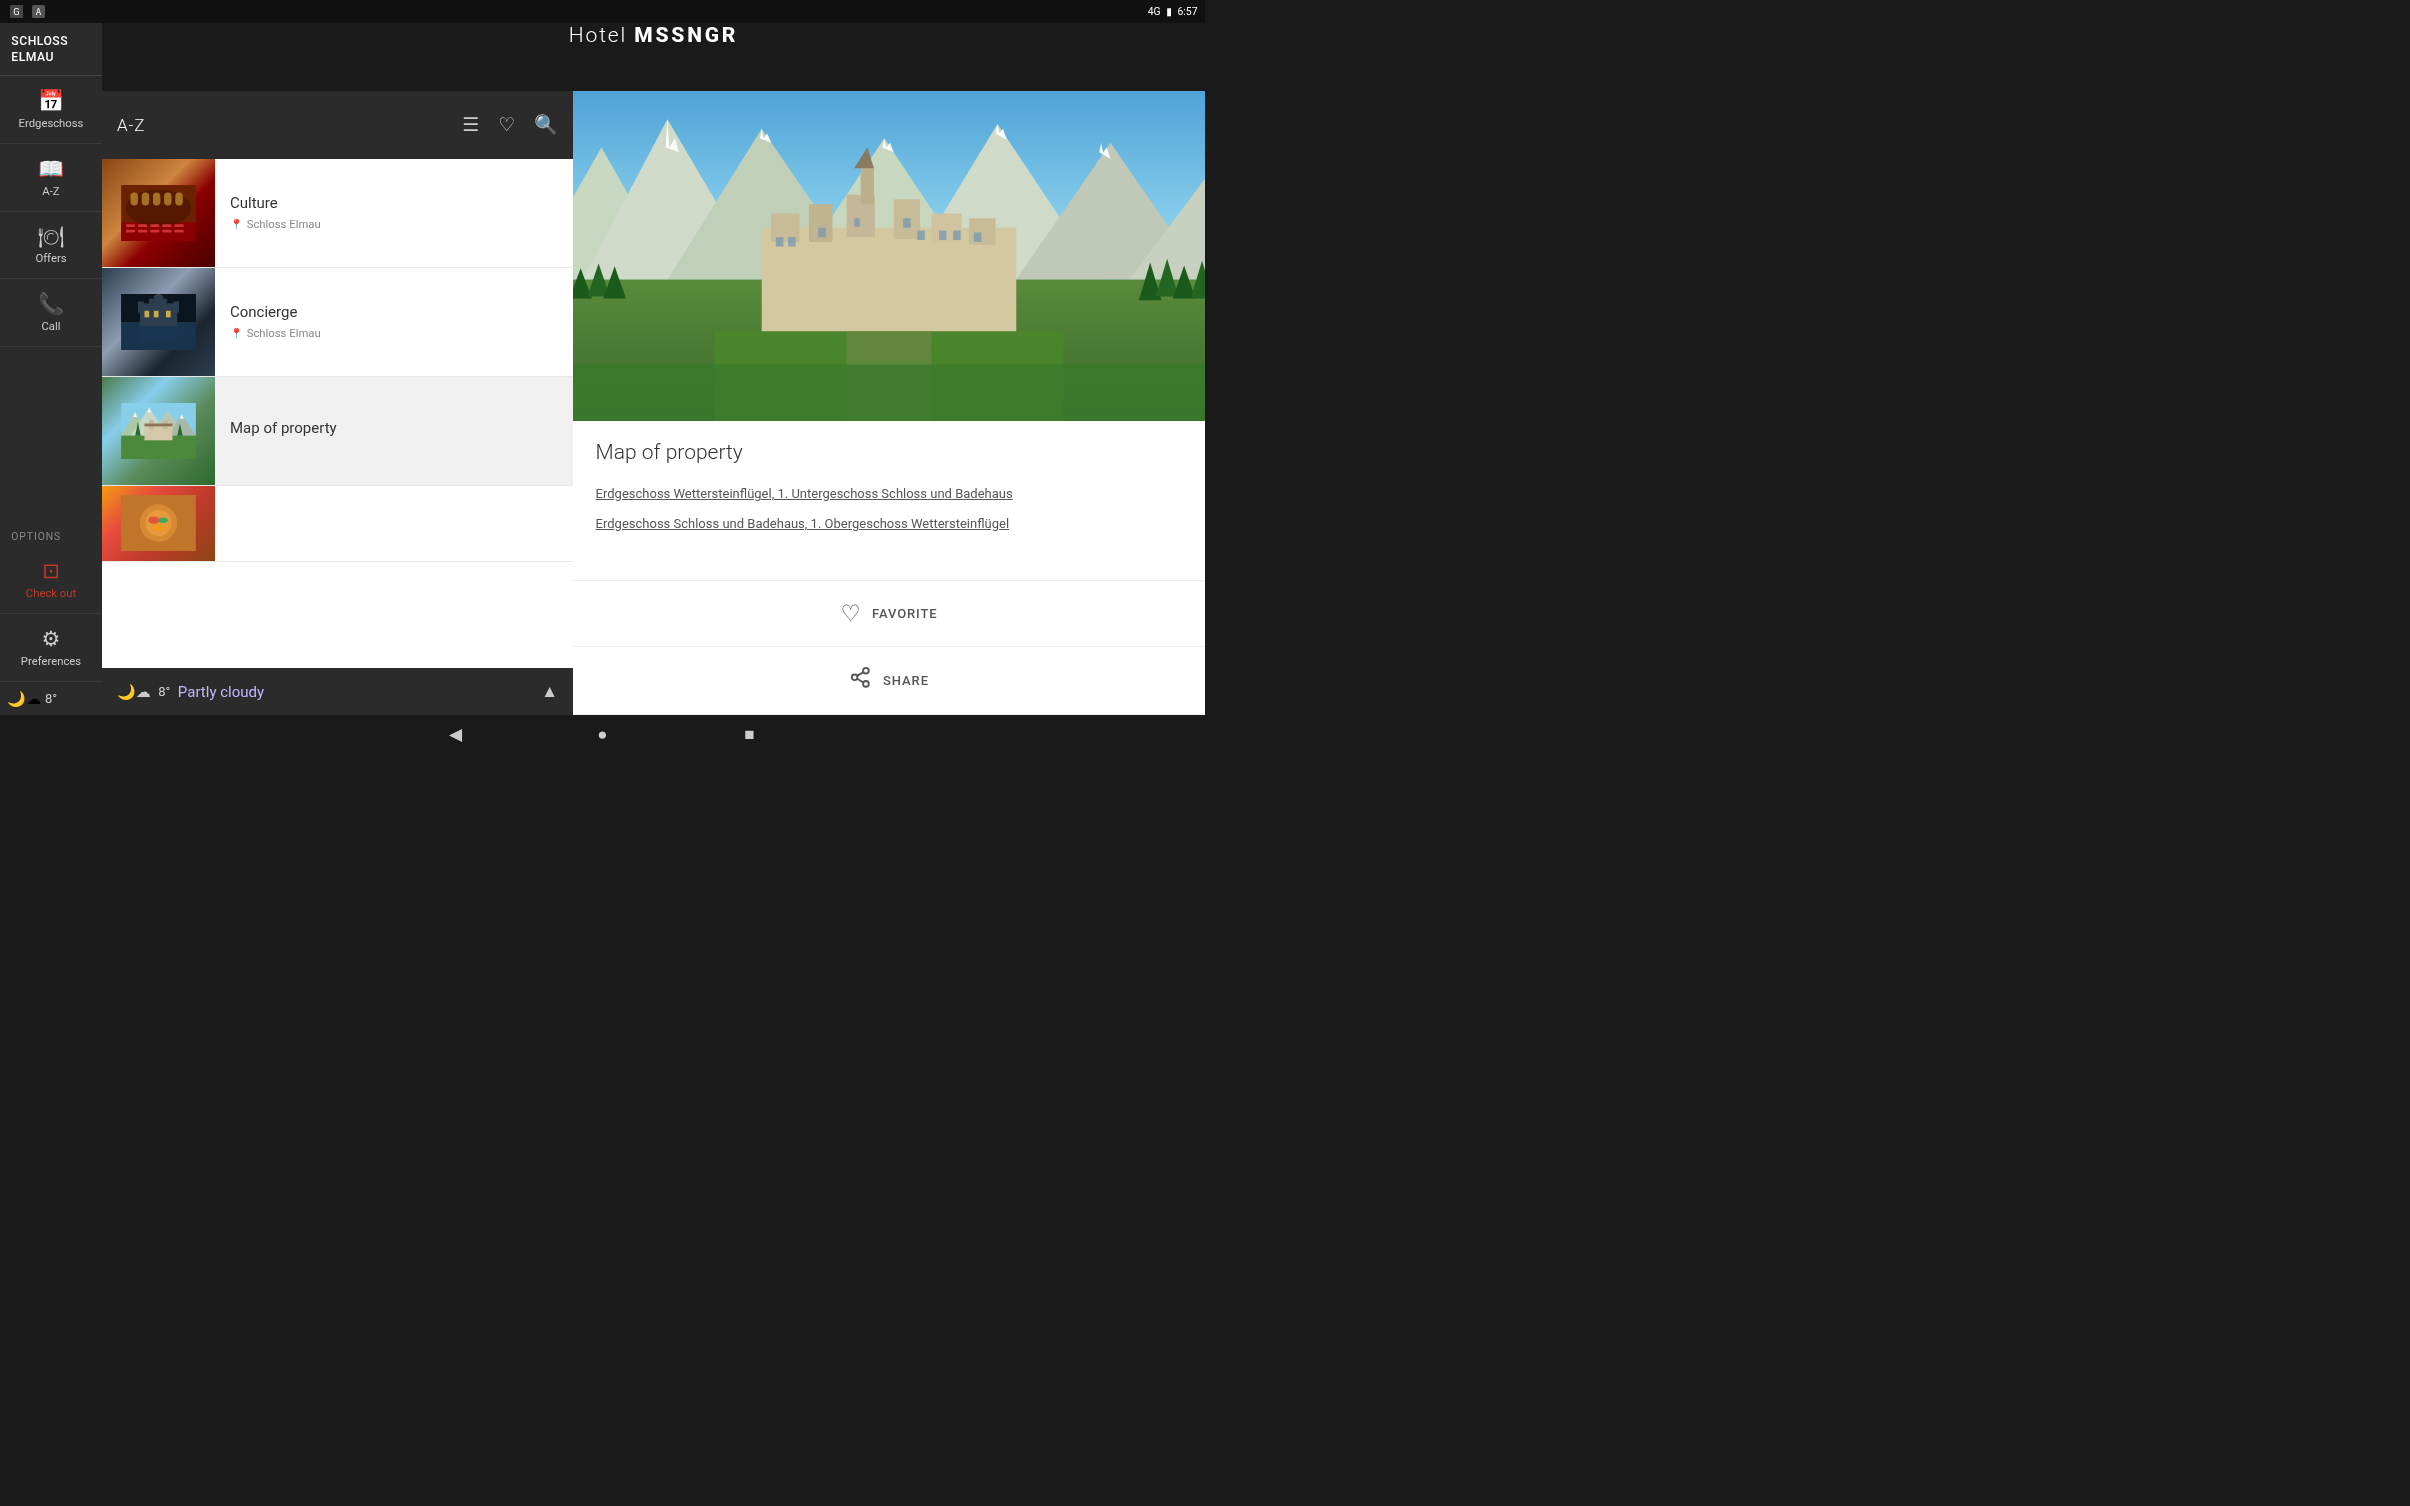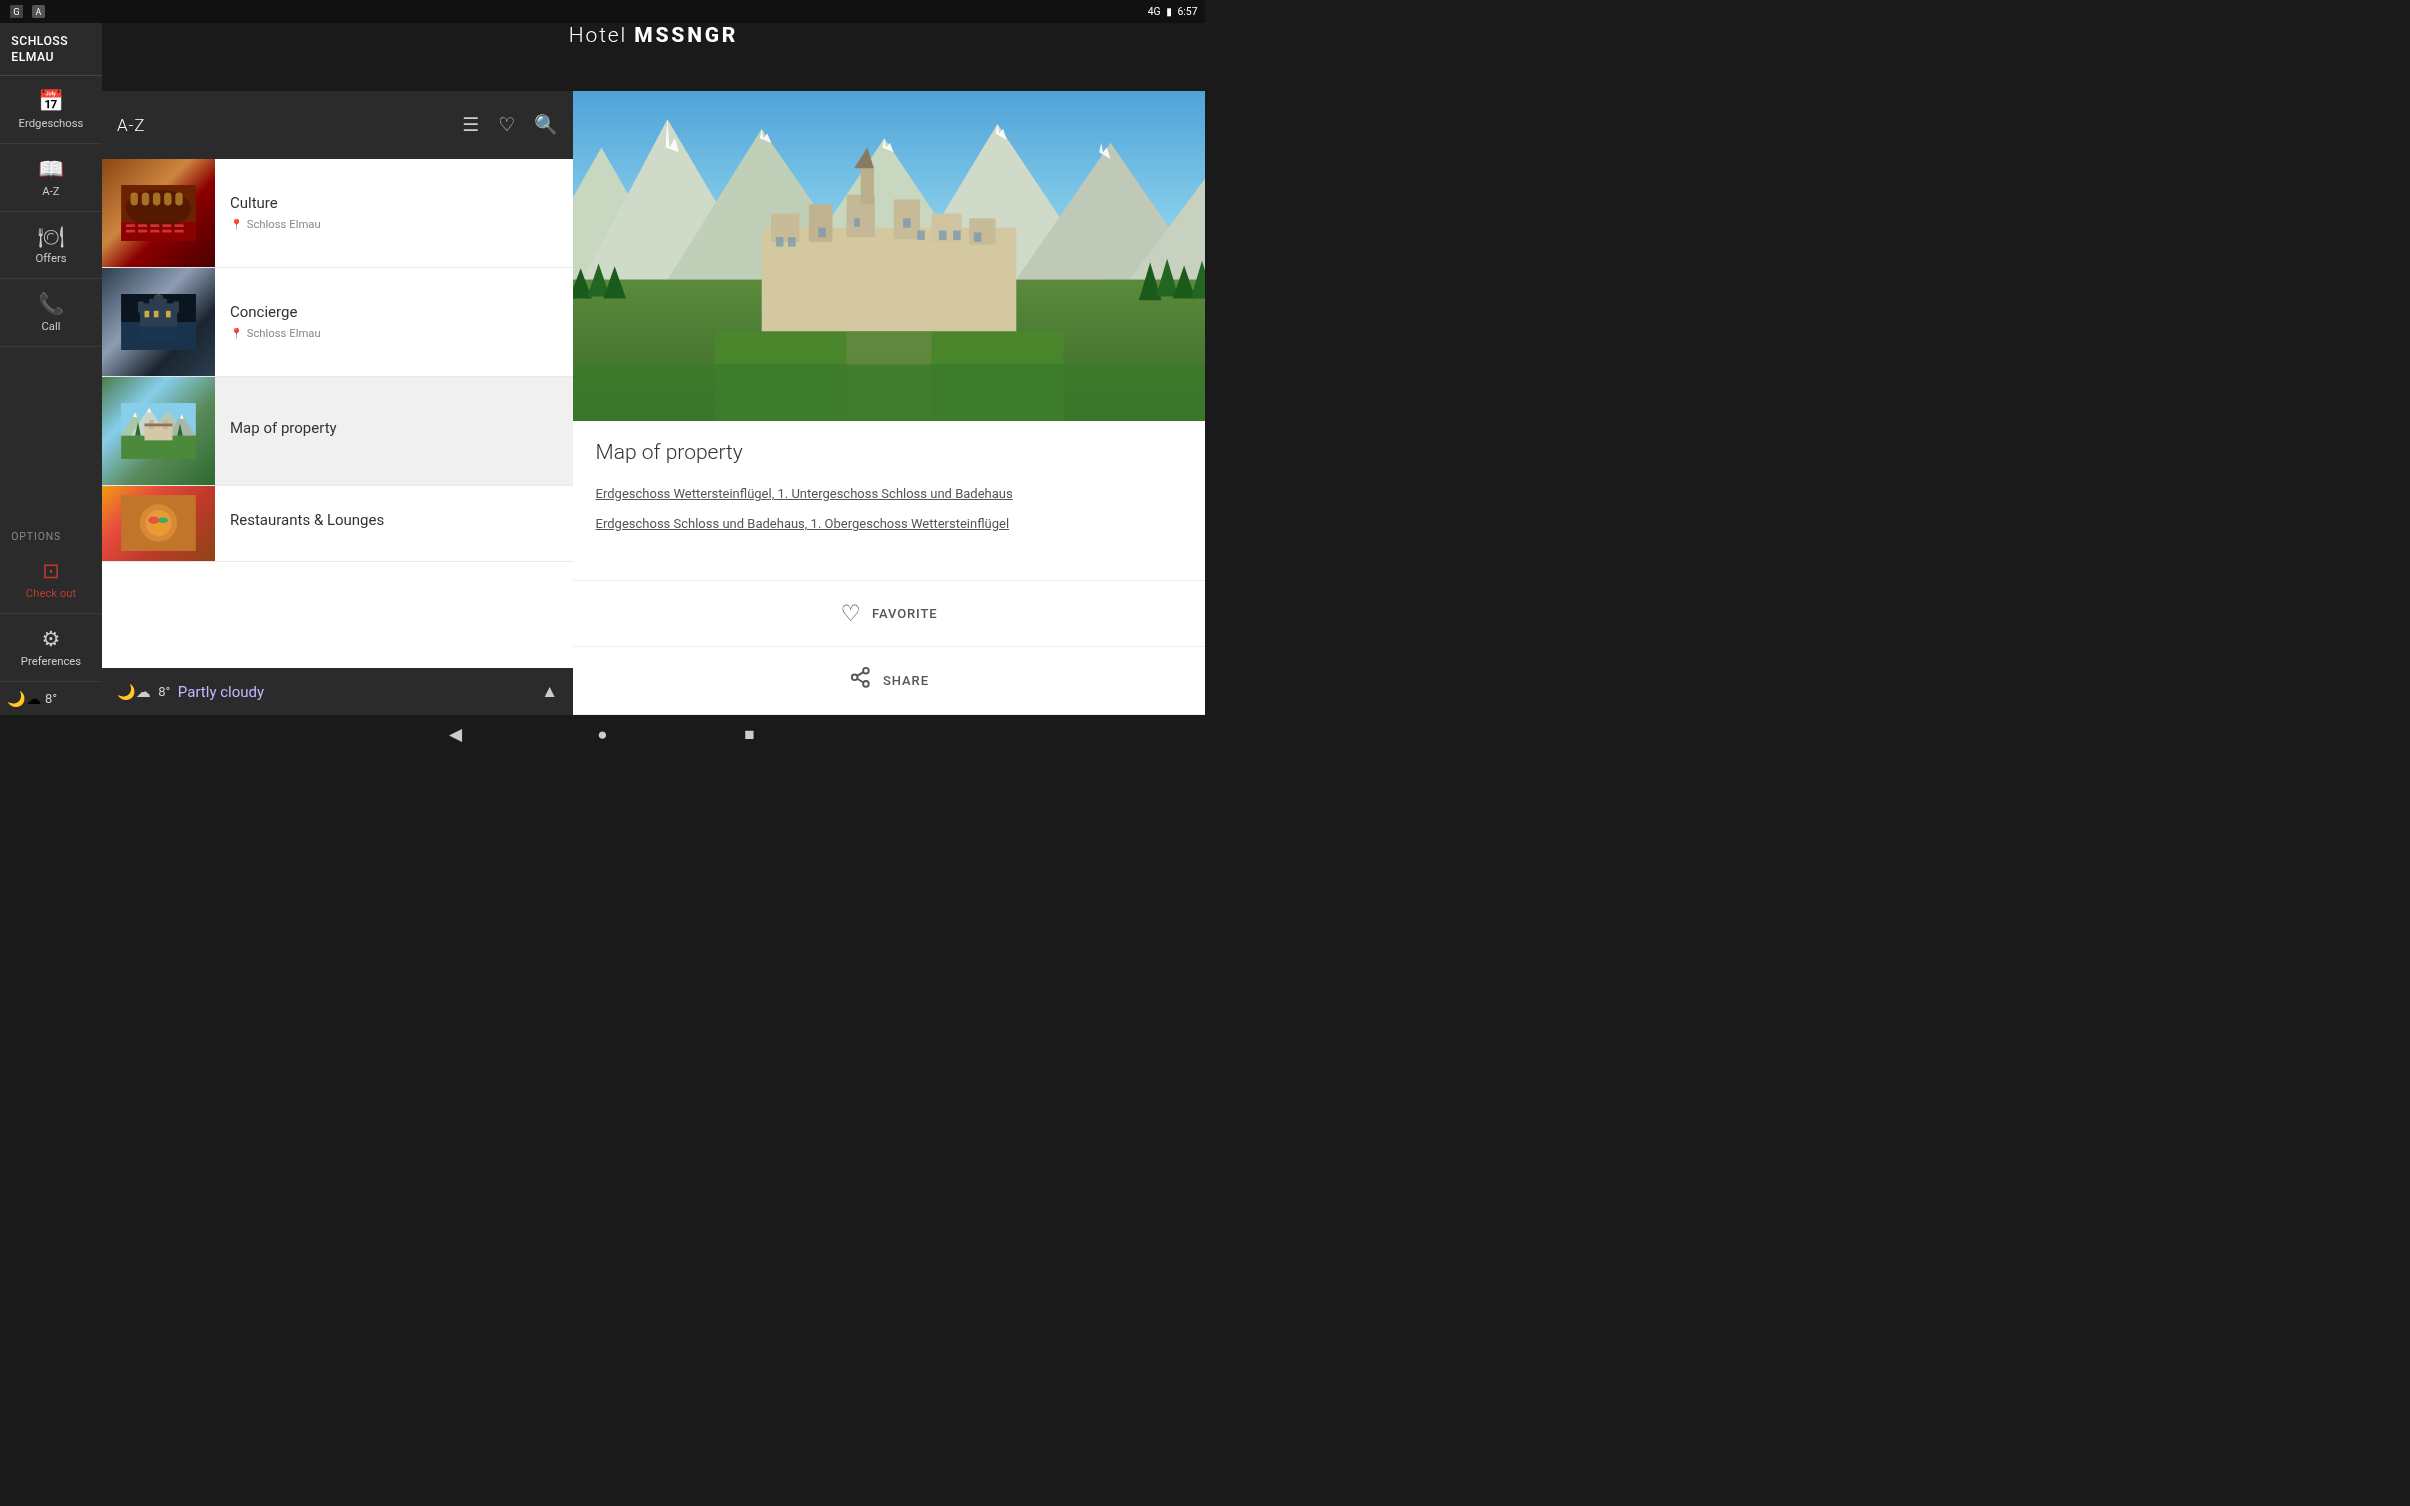--- a/index.html
+++ b/index.html
@@ -556,23 +556,20 @@
 
                   <circle cx="40" cy="30" r="20" fill="#e8963a" opacity="0.6"></circle>
                   <circle cx="40" cy="30" r="14" fill="#f0a040" opacity="0.7"></circle>
 
                   <ellipse cx="35" cy="27" rx="6" ry="4" fill="#e74c3c" opacity="0.9"></ellipse>
                   <ellipse cx="45" cy="27" rx="5" ry="3" fill="#27ae60" opacity="0.9"></ellipse>
                   <ellipse cx="40" cy="35" rx="6" ry="3" fill="#f39c12" opacity="0.9"></ellipse>
                 </svg>
               </div>
             </div>
-            <div class="list-item-content">
-              <div class="list-item-title">Restaurants &amp; Lounges</div>
-            </div>
           </div>
         </div>
 
         <div class="weather-bar">
           <div class="weather-info">
             <span class="weather-icon">🌙☁</span>
             <span class="weather-temp">8°</span>
             <span class="weather-text">Partly cloudy</span>
           </div>
           <span class="weather-chevron">▲</span>

